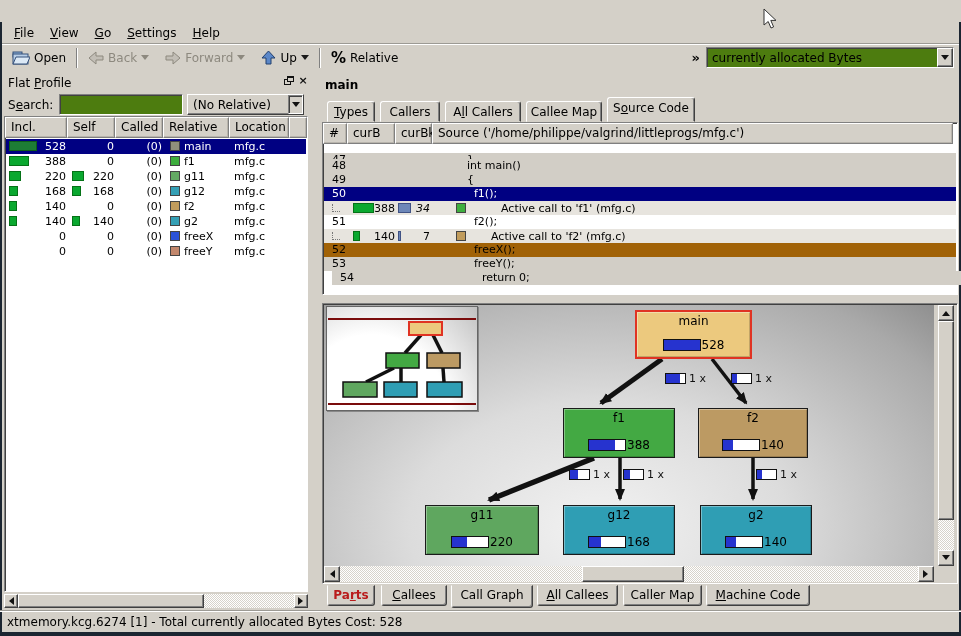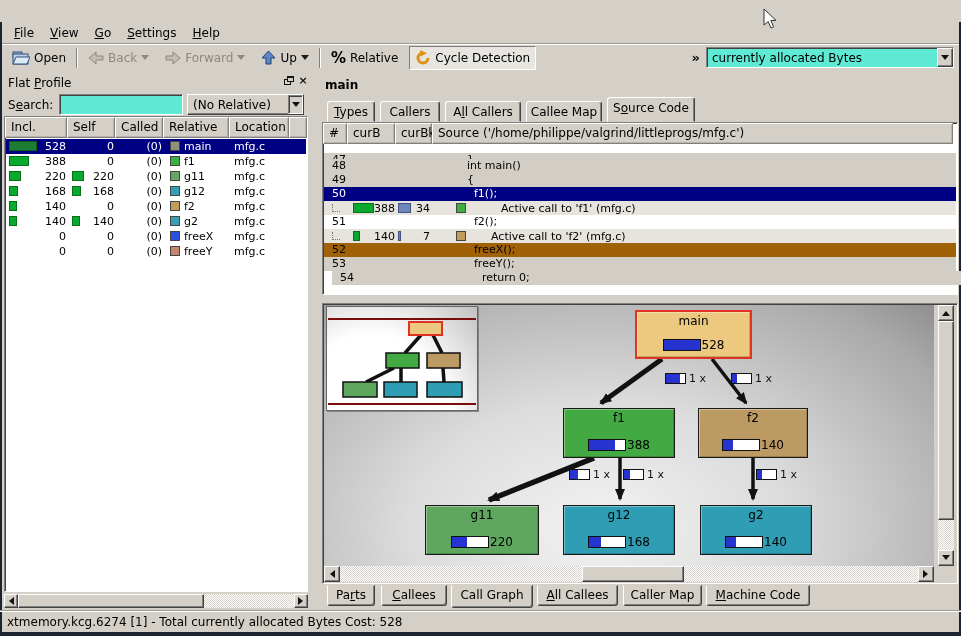--- a/index.html
+++ b/index.html
@@ -11,21 +11,21 @@
   #titlebar { left:0; top:0; width:961px; height:22px; color:#fff; }
   #frame-l { left:0; top:22px; width:2px; height:614px; }
   #frame-r { right:0; top:22px; width:2px; height:614px; }
   #frame-b { left:0; bottom:0; width:961px; height:4px; }
   #title-text { left:0; top:3px; width:961px; text-align:center; font-weight:bold; font-size:12px; }
   .win-btn { top:4px; width:15px; height:15px; color:#e8edf2; text-align:center; line-height:14px; font-size:12px; cursor:default; }
 
   
   .raised { border:1px solid; border-color:#ffffff #404040 #404040 #ffffff; background:#d4d0c8; box-shadow:inset -1px -1px 0 #808080; }
   .sunken { border:1px solid; border-color:#808080 #ffffff #ffffff #808080; box-shadow:inset 1px 1px 0 #404040; }
-  .field  { background:#5eead4; border:1px solid; border-color:#808080 #ffffff #ffffff #808080; box-shadow:inset 1px 1px 0 #404040; }
+  .field  { background:#4d7c0f; border:1px solid; border-color:#808080 #ffffff #ffffff #808080; box-shadow:inset 1px 1px 0 #404040; }
 
   #menubar { left:2px; top:22px; width:957px; height:22px; border-bottom:1px solid #9c9a94; display:flex; align-items:center; padding-left:4px; }
   .menu-item { padding:2px 8px; font-size:12px; }
   #toolbar { left:2px; top:44px; width:957px; height:26px; border-top:1px solid #fff; display:flex; align-items:center; }
   .tbtn { display:flex; align-items:center; gap:4px; font-size:12px; padding:2px 5px; height:24px; }
   .tbtn.disabled { color:#8d897f; }
   .tsep { width:2px; height:20px; border-left:1px solid #808080; border-right:1px solid #fff; margin:0 5px; }
   .drop { width:0; height:0; border:4px solid transparent; border-top:5px solid #1a1a1a; margin-top:4px; }
   .drop.dis { border-top-color:#8d897f; }
   .checked { border:1px solid; border-color:#808080 #ffffff #ffffff #808080; background:#e7e5df; }
@@ -56,21 +56,21 @@
   .tri-r { width:0;height:0;border:4px solid transparent;border-left:5px solid #111;margin-left:3px; }
   .tri-u { width:0;height:0;border:4px solid transparent;border-bottom:5px solid #111;margin-bottom:3px; }
   .tri-d { width:0;height:0;border:4px solid transparent;border-top:5px solid #111;margin-top:3px; }
 
   
   #detail-title { left:325px; top:78px; font-size:12px; font-weight:bold; }
   .tab { position:absolute; height:21px; top:101px; border:1px solid; border-color:#ffffff #404040 transparent #ffffff; box-shadow:inset -1px 0 0 #808080; border-radius:3px 3px 0 0; background:#d4d0c8; font-size:12px; text-align:center; padding-top:3px; }
   .tab.active { top:97px; height:25px; z-index:3; font-size:12px; }
   .tab.bottom { top:585px; border-color:transparent #404040 #404040 #ffffff; box-shadow:inset -1px -1px 0 #808080; border-radius:0 0 3px 3px; padding-top:2px; }
   .tab.bottom.active { top:585px; height:23px; }
-  .tab.disabled { color:#000000; }
+  .tab.disabled { color:#b91c1c;font-weight:bold; }
 
   #src-frame { left:322px; top:122px; width:636px; height:173px; background:#fff; }
   .src-row { position:absolute; left:1px; width:632px; height:14px; font-size:11px; }
   .src-num { position:absolute; left:8px; top:0; }
   .src-code { position:absolute; left:143px; top:0; white-space:pre; }
   .dotmark { position:absolute; left:8px; top:3px; width:8px; height:8px; border-left:1px dotted #777; border-bottom:1px dotted #777; }
 
   #graph-frame { left:322px; top:303px; width:636px; height:281px; background:#d4d0c8; }
   #graph-vp { left:324px; top:305px; width:610px; height:261px; overflow:hidden; background:radial-gradient(ellipse at 45% 85%, #f2f2f2 0%, #dcdcdc 40%, #a9a9a9 85%, #8f8f8f 100%); }
   .g-node { position:absolute; display:flex; flex-direction:column; align-items:center; font-size:12px; box-shadow:inset 1px 1px 0 rgba(255,255,255,.35), inset -1px -1px 0 rgba(0,0,0,.18); }
@@ -129,27 +129,20 @@
       <svg width="15" height="15">
           <path d="M7.5,1 L14,8 L10,8 L10,14 L5,14 L5,8 L1,8 Z" fill="#5b87c8" stroke="#23406e"></path>
         </svg>
       <span>Up</span>
         <span class="drop"></span>
     </div>
     <div class="tsep"></div>
     <div class="tbtn">
       <span style="font-weight:bold;font-size:15px">%</span>
       <span>Relative</span>
-    </div>
-    <div class="tbtn checked" style="margin-left:6px">
-      <svg width="16" height="15">
-        <path d="M13,8 A5,5 0 1 1 8,3" fill="none" stroke="#e09010" stroke-width="3"></path>
-        <path d="M5,0 L12,3.2 L5.5,6.5 Z" fill="#e09010"></path>
-      </svg>
-      <span>Cycle Detection</span>
     </div>
     <div style="flex:1"></div>
     <span style="font-weight:bold;font-size:13px;margin-right:6px">»</span>
     <div class="combo field" style="width:248px;height:21px;margin-right:5px">
       <span class="val">currently allocated Bytes</span>
       <span class="arrow-btn raised">
           <span class="arrow-dn"></span>
         </span>
     </div>
   </div>
@@ -294,21 +287,21 @@
         </div>
         <div class="src-row" style="top: 42px; background: rgb(0, 0, 130); color: rgb(255, 255, 255);">
           <span class="src-num">50</span>
           <span class="src-code">  f1();</span>
         </div>
         <div class="src-row" style="top: 56px; background: rgb(231, 228, 222);">
           <div class="dotmark"></div>
           <div class="hbar" style="left: 29px; width: 21px; background: rgb(10, 168, 47); border: 1px solid rgba(0, 60, 0, 0.5);"></div>
           <span class="num" style="left: 41px; width: 30px;">388</span>
           <div class="hbar" style="left: 74px; width: 13px; background: rgb(109, 135, 184); border: 1px solid rgba(20, 30, 80, 0.5);"></div>
-          <span class="num" style="left: 78px; width: 28px;">34</span>
+          <span class="num" style="left: 78px; width: 28px; font-style: italic;">34</span>
           <div class="sq" style="left: 132px; background: rgb(62, 174, 62);"></div>
           <span class="fn-t" style="left: 177px;">Active call to 'f1' (mfg.c)</span>
         </div>
         <div class="src-row" style="top: 70px; background: rgb(255, 255, 255);">
           <span class="src-num">51</span>
           <span class="src-code">  f2();</span>
         </div>
         <div class="src-row" style="top: 84px; background: rgb(231, 228, 222);">
           <div class="dotmark"></div>
           <div class="hbar" style="left: 29px; width: 7px; background: rgb(10, 168, 47); border: 1px solid rgba(0, 60, 0, 0.5);"></div>

